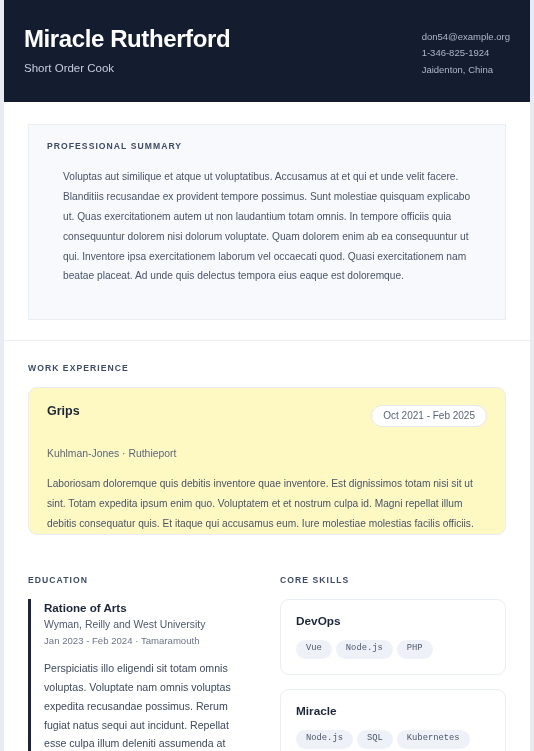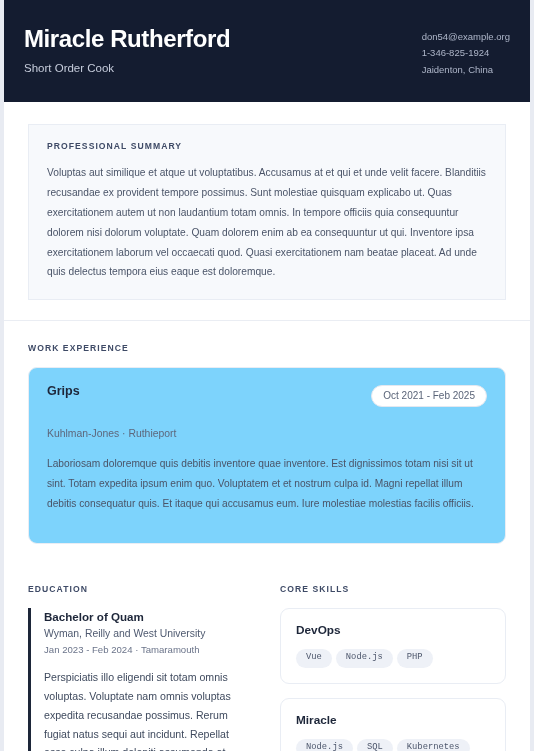--- a/index.html
+++ b/index.html
@@ -85,30 +85,30 @@
     background: #f7f9fc;
     border: 1px solid #e9edf4;
     border-radius: 0;
     padding: 16px 18px 17px 18px;
   }
   .summary-card .section-label { margin-bottom: 12px; }
   .summary-text {
     font-size: 10.2px;
     line-height: 1.95;
     color: #4a5468;
-    margin: 0;
+    margin: 16px;
     text-align: left;
   }
 
   
   .exp-card {
-    background: #7dd3fc;
+    background: #fef9c3;
     border: 1px solid #e9edf4;
     border-radius: 9px;
-    padding: 16px 18px 29px 18px;
+    padding: 16px 18px 0 18px;
   }
   .exp-top {
     display: flex;
     align-items: flex-start;
     justify-content: space-between;
     gap: 10px;
   }
   .exp-role {
     font-size: 12.5px;
     font-weight: bold;
@@ -253,21 +253,21 @@
         <p class="exp-meta">Kuhlman-Jones · Ruthieport</p>
         <p class="exp-desc">Laboriosam doloremque quis debitis inventore quae inventore. Est dignissimos totam nisi sit ut sint. Totam expedita ipsum enim quo. Voluptatem et et nostrum culpa id. Magni repellat illum debitis consequatur quis. Et itaque qui accusamus eum. Iure molestiae molestias facilis officiis.</p>
       </div>
     </div>
 
     <div class="columns">
 
       <div class="col-left">
         <div class="section-label">EDUCATION</div>
         <div class="edu-item">
-          <h3 class="edu-degree">Bachelor of Quam</h3>
+          <h3 class="edu-degree">Ratione of Arts</h3>
           <p class="edu-school">Wyman, Reilly and West University</p>
           <p class="edu-meta">Jan 2023 - Feb 2024 · Tamaramouth</p>
           <p class="edu-desc">Perspiciatis illo eligendi sit totam omnis voluptas. Voluptate nam omnis voluptas expedita recusandae possimus. Rerum fugiat natus sequi aut incidunt. Repellat esse culpa illum deleniti assumenda at praesentium. Hic consequatur quo consequatur culpa. Ratione quis consequatur necessitatibus animi blanditiis inventore et perspiciatis.</p>
         </div>
       </div>
 
       <div class="col-right">
         <div class="section-label">CORE SKILLS</div>
 
         <div class="skill-card">

